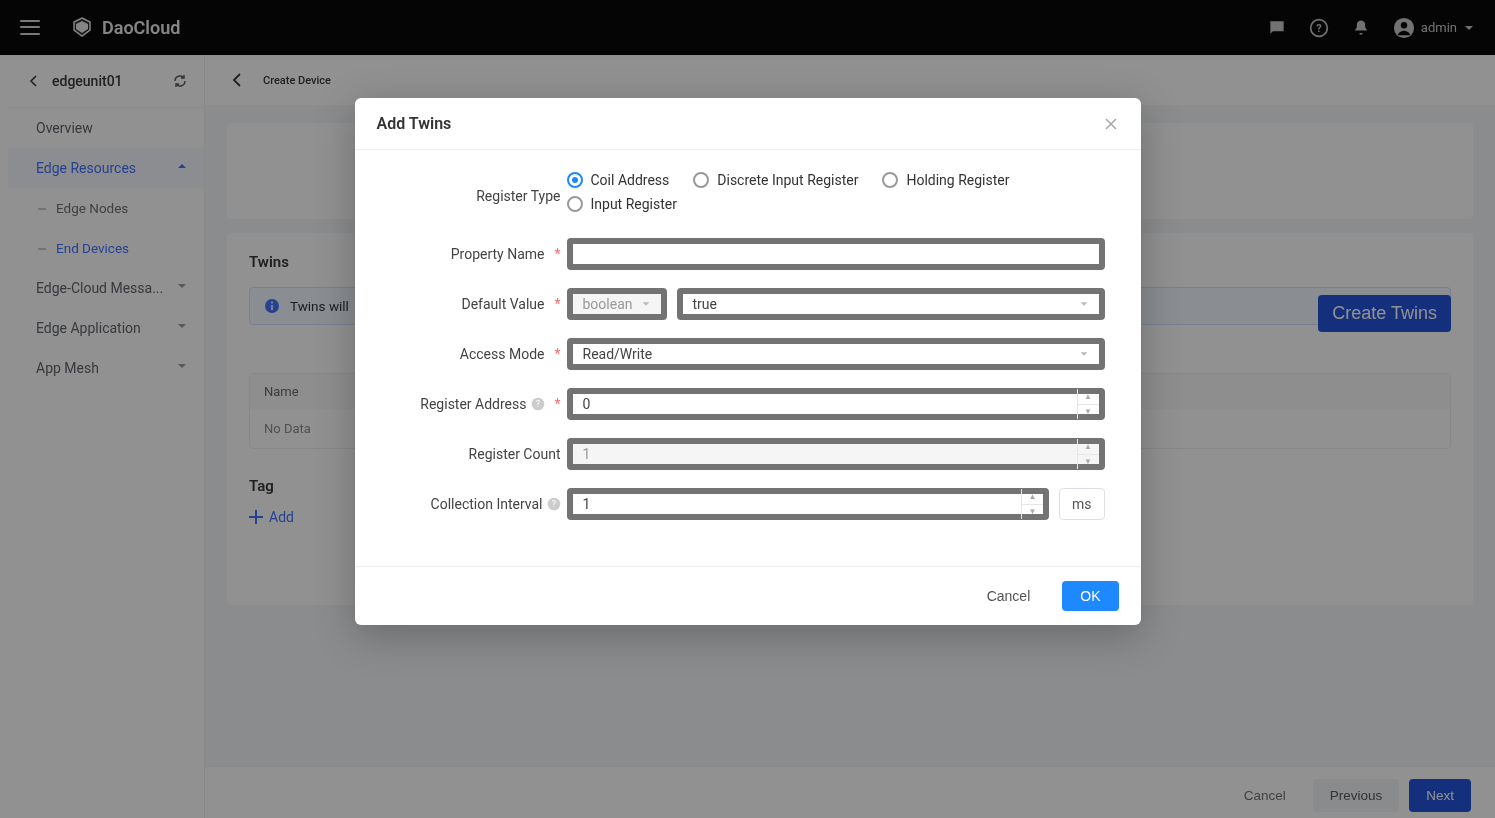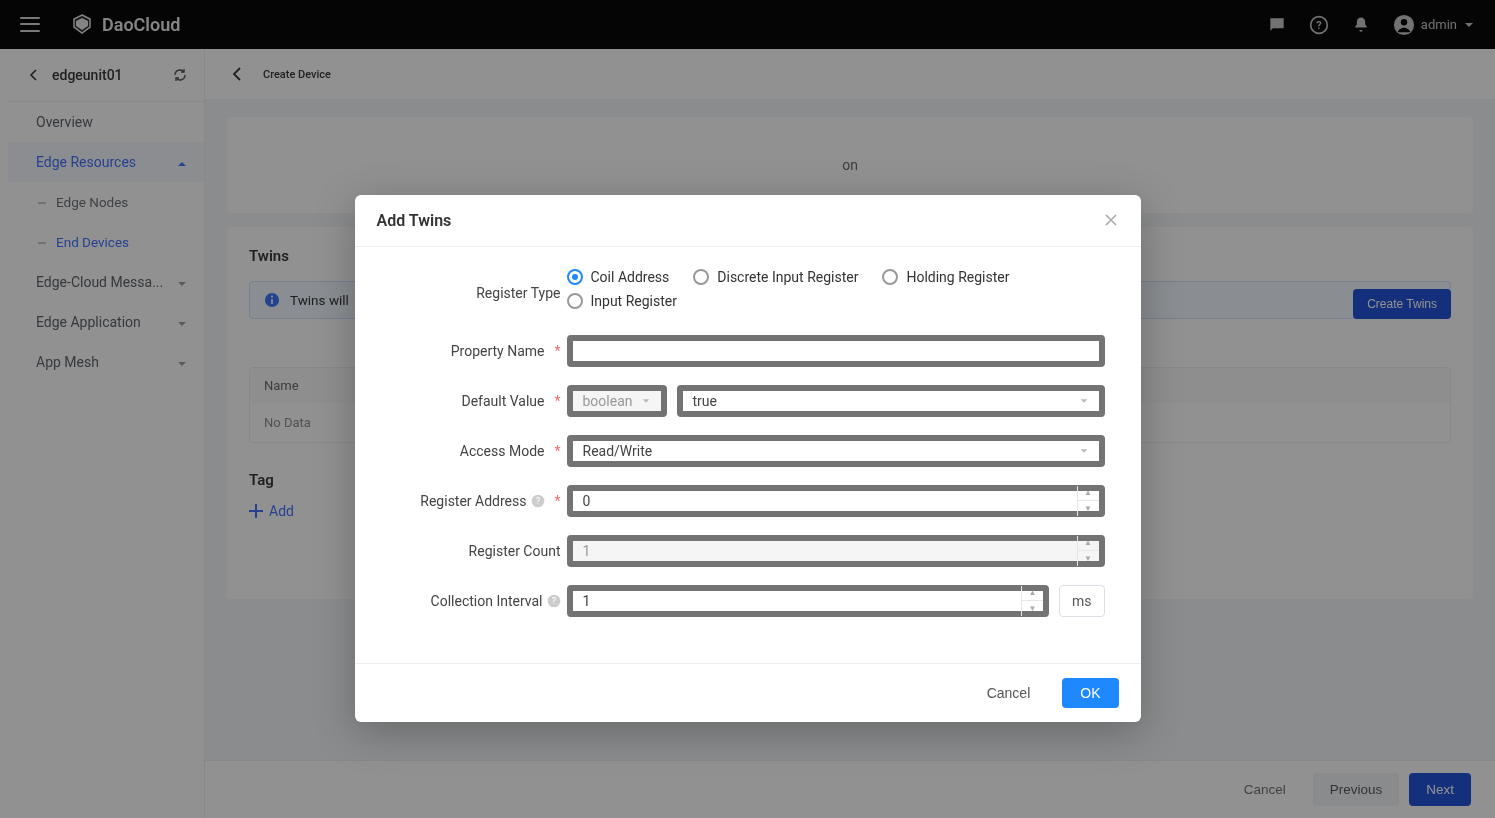--- a/index.html
+++ b/index.html
@@ -8,21 +8,21 @@
     background: #fff;
     color: #333;
     width: 1495px;
     height: 818px;
     overflow: hidden;
     position: relative;
   }
   
   .top-header {
     background: #000;
-    height: 49px;
+    height: 55px;
     display: flex;
     align-items: center;
     padding: 0 20px;
     color: #e5e5e5;
   }
   .hamburger {
     width: 20px; height: 20px; display: flex; flex-direction: column; justify-content: space-around;
     cursor: pointer;
     margin-right: 30px;
   }
@@ -49,21 +49,21 @@
     display: flex; align-items: center; gap: 10px;
     padding: 18px 16px 18px 18px;
     border-bottom: 1px solid #f0f0f0;
     color: #333;
     font-weight: 500;
   }
   .sidebar-top .back { width: 16px; height: 16px; }
   .sidebar-top .refresh { width: 16px; height: 16px; margin-left: auto; }
   .side-item, .side-sub {
     padding: 12px 16px 12px 28px;
-    display: flex; align-items: flex-end;
+    display: flex; align-items: flex-start;
     color: #5a5f66;
     cursor: pointer;
     position: relative;
   }
   .side-item .chev { margin-left: auto; width: 12px; height: 12px; }
   .side-item.active { background: #f6f8ff; color: #3e6eff; }
   .side-sub { padding-left: 48px; color: #6b6f75; font-size: 13.5px; position: relative; }
   .side-sub::before {
     content: ""; position: absolute; left: 30px; top: 50%; width: 8px; height: 1.5px; background: #c8c8c8;
   }
@@ -105,21 +105,21 @@
     border-radius: 4px;
     padding: 10px 14px;
     display: flex; align-items: center; gap: 10px;
     font-size: 13.5px;
     margin-bottom: 24px;
   }
   .info-banner svg { width: 16px; height: 16px; flex-shrink: 0; }
   .create-twins-btn {
     position: absolute; right: 22px; top: 62px;
     background: #1d4ed8; color: #fff; border: none; border-radius: 4px;
-    padding: 8px 14px; font-size: 12px; cursor: pointer;
+    padding: 8px 14px; font-size: 18px; cursor: pointer;
   }
   .table {
     border: 1px solid #eee; border-radius: 4px;
     margin-top: 48px;
   }
   .table-head {
     background: #fafafa; display: flex; padding: 10px 14px; font-size: 13px; color: #666;
   }
   .table-head div { flex: 1; }
   .table-body { padding: 12px 14px; font-size: 13px; color: #8c8c8c; }
@@ -138,21 +138,21 @@
     border: 1px solid transparent;
   }
   .btn.ghost { background: transparent; color: #6b6f75; border-color: transparent; }
   .btn.light { background: #f3f4f6; color: #555; }
   .btn.primary { background: #1d4ed8; color: #fff; }
 
   
   .overlay {
     position: absolute; inset: 0;
     background: rgba(10,10,10,0.45);
-    display: flex; align-items: center; justify-content: center;
+    display: flex; align-items: flex-start; justify-content: center;
     padding-top: 98px;
   }
   .modal {
     width: 786px;
     background: #fff;
     border-radius: 6px;
     box-shadow: 0 10px 40px rgba(0,0,0,.25);
     overflow: hidden;
   }
   .modal-header {

